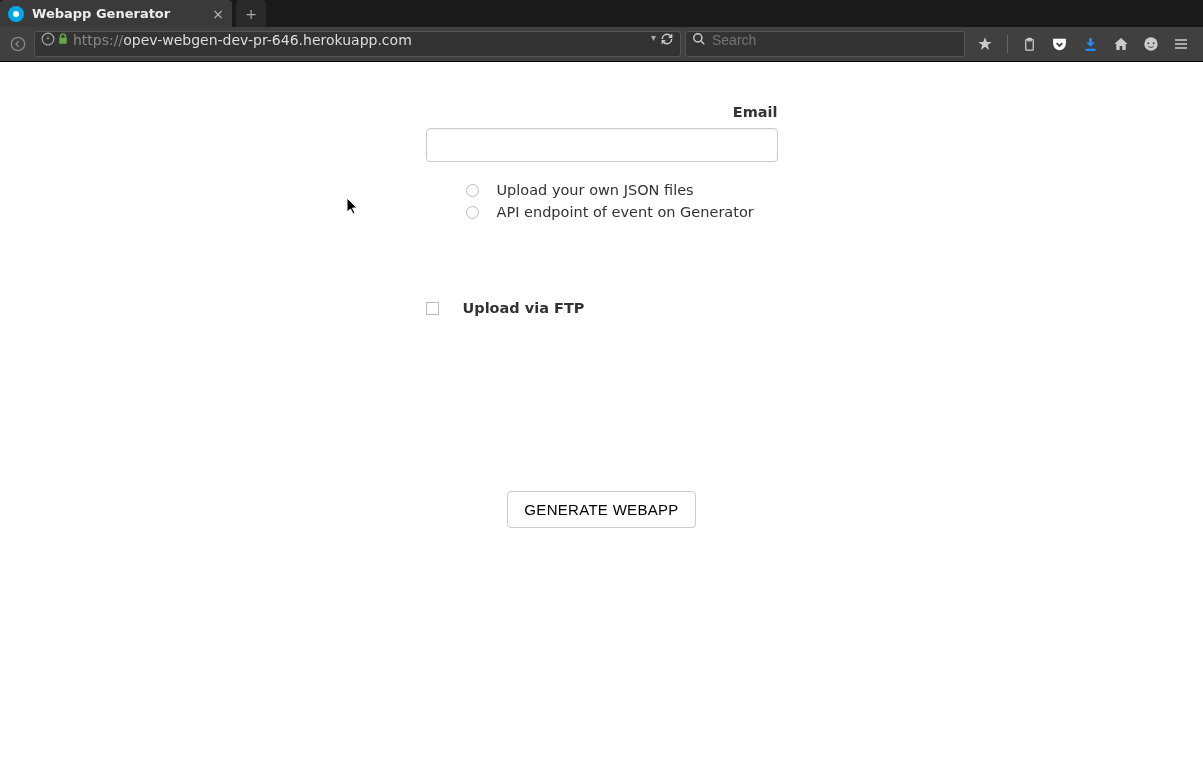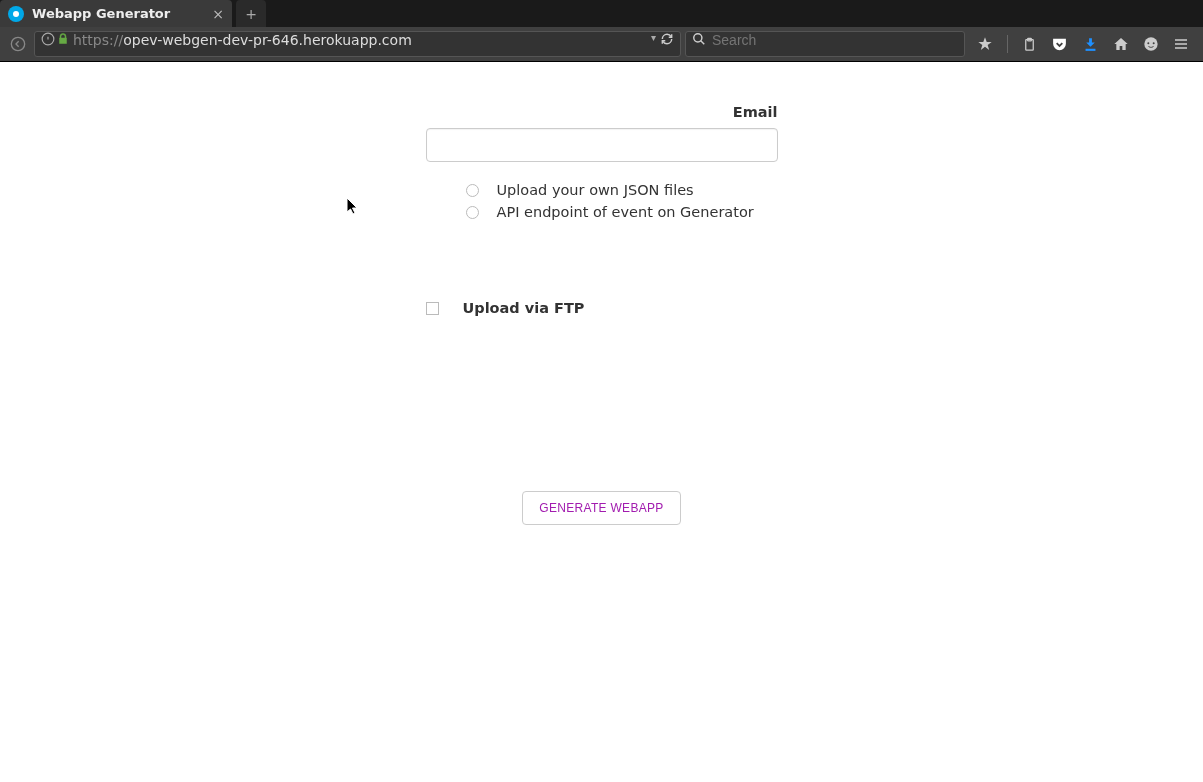--- a/index.html
+++ b/index.html
@@ -40,21 +40,21 @@
 .txt-input { width: 100%; height: 34px; border: 1px solid #ccc; border-radius: 4px; padding: 6px 10px; font-size: 14px; background: #fff; box-shadow: inset 0 1px 1px rgba(0,0,0,0.05); }
 
 .radio-group { padding-left: 40px; margin-top: 10px; }
 .radio-row { display: flex; align-items: center; gap: 18px; margin-bottom: 6px; color: #333; font-size: 14.5px; }
 .radio-row input[type="radio"] { width: 13px; height: 13px; appearance: none; border: 1px solid #bbb; border-radius: 50%; background: #fff; cursor: pointer; }
 
 .check-row { display: flex; align-items: center; gap: 24px; margin-top: 80px; font-weight: bold; color: #333; font-size: 14.5px; }
 .check-row input[type="checkbox"] { width: 13px; height: 13px; appearance: none; border: 1px solid #bbb; background: #fff; cursor: pointer; }
 
 .gen-btn-wrap { text-align: center; margin-top: 175px; }
-.gen-btn { display: inline-block; padding: 9px 16px; border: 1px solid #ccc; border-radius: 4px; background: #fff; color: #a21caf; font-size: 12px; cursor: pointer; letter-spacing: 0.3px; }
+.gen-btn { display: inline-block; padding: 9px 16px; border: 1px solid #ccc; border-radius: 4px; background: #fff; color: #000000; font-size: 15px; cursor: pointer; letter-spacing: 0.3px; }
 
 .cursor { position: absolute; left: 346px; top: 135px; pointer-events: none; }
 .cursor svg { width: 14px; height: 20px; }
 </style>
 </head>
 <body>
 
 <div class="tab-strip">
   <div class="tab">
     <span class="favicon"></span>

